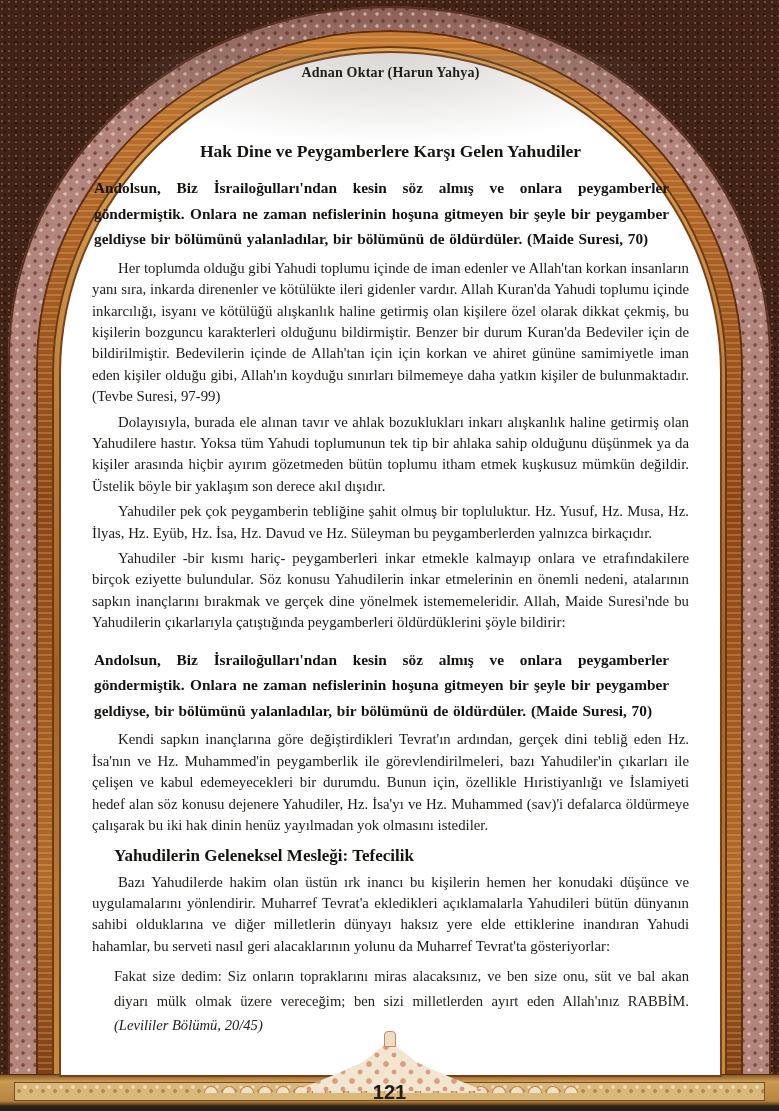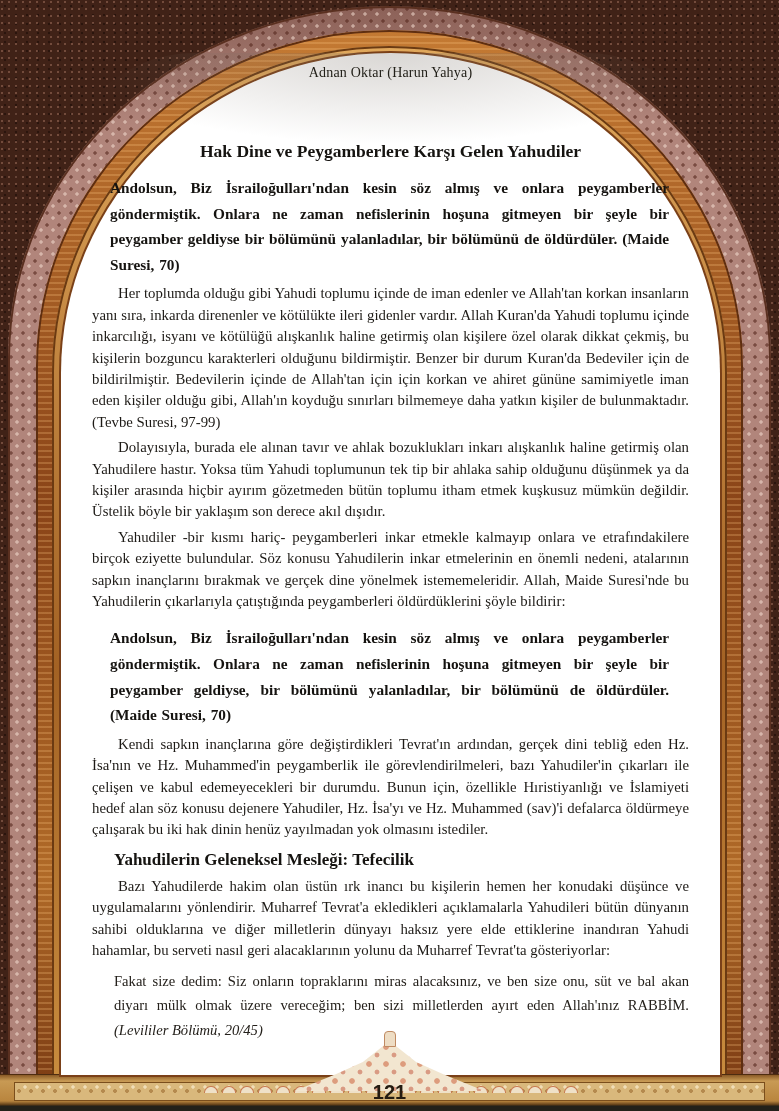--- a/index.html
+++ b/index.html
@@ -71,29 +71,29 @@
     box-sizing:border-box;
     color:#1d1a16;
   }
   .content::before{
     content:"";position:absolute;inset:0 0 auto 0;height:130px;pointer-events:none;
     border-top-left-radius:50% 320px;border-top-right-radius:50% 320px;
     background:radial-gradient(ellipse 70% 100% at 50% 0, rgba(120,110,100,.28), rgba(120,110,100,0) 70%);
   }
   .book-header{
     position:relative;
-    text-align:center;font-weight:normal;font-size:14px;letter-spacing:.2px;
+    text-align:center;font-weight:bold;font-size:14px;letter-spacing:.2px;
     color:#222019;
   }
   .page-title{
     margin:60px 0 0 0;
     text-align:center;font-weight:bold;font-size:17.5px;color:#151310;
   }
   .bquote{
-    margin:13px 24px 6px 22px;
+    margin:13px 24px 6px 6px;
     font-weight:bold;font-size:15.3px;line-height:25.6px;
     text-align:justify;color:#151310;
     word-spacing:1px;
   }
   p.body{
     margin:4px;
     font-size:14.8px;line-height:21.4px;text-align:justify;
     text-indent:26px;color:#1d1a16;
     hyphens:auto;-webkit-hyphens:auto;
   }
@@ -156,20 +156,21 @@
 
   <div class="content">
     <div class="book-header">Adnan Oktar (Harun Yahya)</div>
 
     <h1 class="page-title">Hak Dine ve Peygamberlere Karşı Gelen Yahudiler</h1>
 
     <div class="bquote">Andolsun, Biz İsrailoğulları'ndan kesin söz almış ve onlara peygamberler göndermiştik. Onlara ne zaman nefislerinin hoşuna gitmeyen bir şeyle bir peygamber geldiyse bir bölümünü yalanladılar, bir bölümünü de öldürdüler. (Maide Suresi, 70)</div>
 
     <p class="body">Her toplumda olduğu gibi Yahudi toplumu içinde de iman edenler ve Allah'tan korkan insanların yanı sıra, inkarda direnenler ve kötülükte ileri gidenler vardır. Allah Kuran'da Yahudi toplumu içinde inkarcılığı, isyanı ve kötülüğü alışkanlık haline getirmiş olan kişilere özel olarak dikkat çekmiş, bu kişilerin bozguncu karakterleri olduğunu bildirmiştir. Benzer bir durum Kuran'da Bedeviler için de bildirilmiştir. Bedevilerin içinde de Allah'tan için için korkan ve ahiret gününe samimiyetle iman eden kişiler olduğu gibi, Allah'ın koyduğu sınırları bilmemeye daha yatkın kişiler de bulunmaktadır. (Tevbe Suresi, 97-99)</p>
     <p class="body">Dolayısıyla, burada ele alınan tavır ve ahlak bozuklukları inkarı alışkanlık haline getirmiş olan Yahudilere hastır. Yoksa tüm Yahudi toplumunun tek tip bir ahlaka sahip olduğunu düşünmek ya da kişiler arasında hiçbir ayırım gözetmeden bütün toplumu itham etmek kuşkusuz mümkün değildir. Üstelik böyle bir yaklaşım son derece akıl dışıdır.</p>
+    <p class="body">Yahudiler pek çok peygamberin tebliğine şahit olmuş bir topluluktur. Hz. Yusuf, Hz. Musa, Hz. İlyas, Hz. Eyüb, Hz. İsa, Hz. Davud ve Hz. Süleyman bu peygamberlerden yalnızca birkaçıdır.</p>
     <p class="body">Yahudiler -bir kısmı hariç- peygamberleri inkar etmekle kalmayıp onlara ve etrafındakilere birçok eziyette bulundular. Söz konusu Yahudilerin inkar etmelerinin en önemli nedeni, atalarının sapkın inançlarını bırakmak ve gerçek dine yönelmek istememeleridir. Allah, Maide Suresi'nde bu Yahudilerin çıkarlarıyla çatıştığında peygamberleri öldürdüklerini şöyle bildirir:</p>
 
     <div class="bquote">Andolsun, Biz İsrailoğulları'ndan kesin söz almış ve onlara peygamberler göndermiştik. Onlara ne zaman nefislerinin hoşuna gitmeyen bir şeyle bir peygamber geldiyse, bir bölümünü yalanladılar, bir bölümünü de öldürdüler. (Maide Suresi, 70)</div>
 
     <p class="body">Kendi sapkın inançlarına göre değiştirdikleri Tevrat'ın ardından, gerçek dini tebliğ eden Hz. İsa'nın ve Hz. Muhammed'in peygamberlik ile görevlendirilmeleri, bazı Yahudiler'in çıkarları ile çelişen ve kabul edemeyecekleri bir durumdu. Bunun için, özellikle Hıristiyanlığı ve İslamiyeti hedef alan söz konusu dejenere Yahudiler, Hz. İsa'yı ve Hz. Muhammed (sav)'i defalarca öldürmeye çalışarak bu iki hak dinin henüz yayılmadan yok olmasını istediler.</p>
 
     <h2 class="section-heading">Yahudilerin Geleneksel Mesleği: Tefecilik</h2>
 
     <p class="body">Bazı Yahudilerde hakim olan üstün ırk inancı bu kişilerin hemen her konudaki düşünce ve uygulamalarını yönlendirir. Muharref Tevrat'a ekledikleri açıklamalarla Yahudileri bütün dünyanın sahibi olduklarına ve diğer milletlerin dünyayı haksız yere elde ettiklerine inandıran Yahudi hahamlar, bu serveti nasıl geri alacaklarının yolunu da Muharref Tevrat'ta gösteriyorlar:</p>
 

